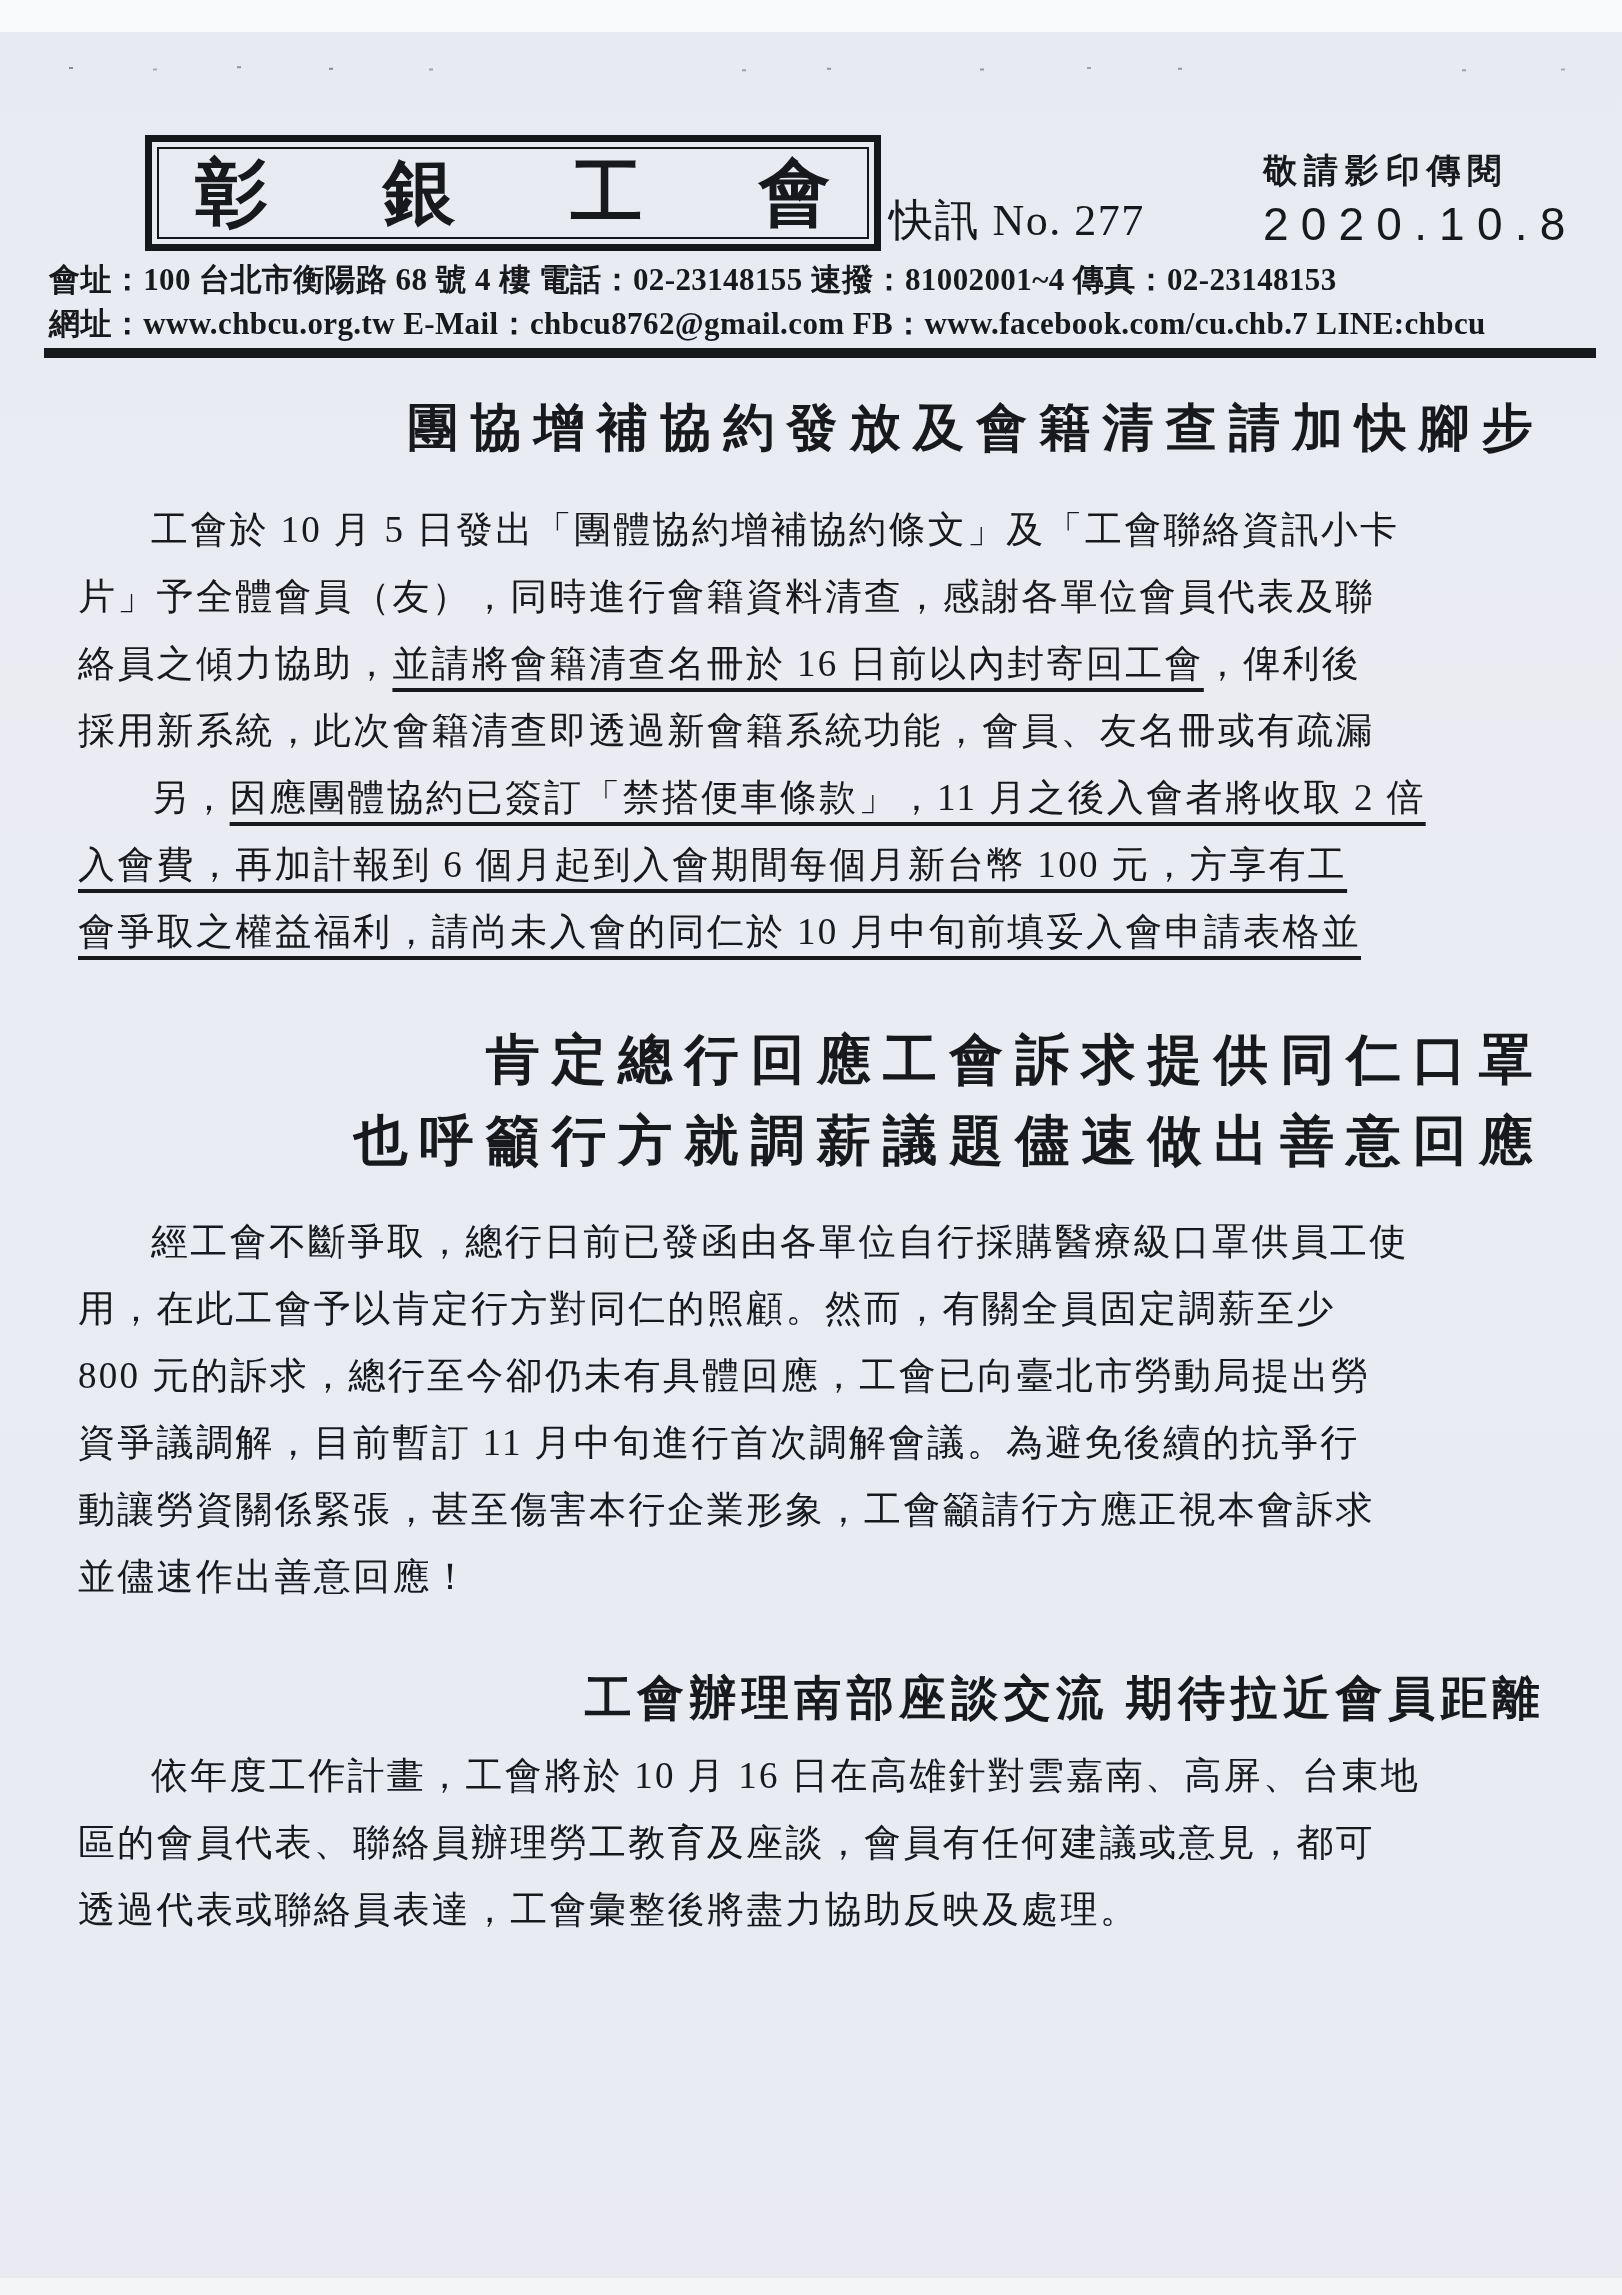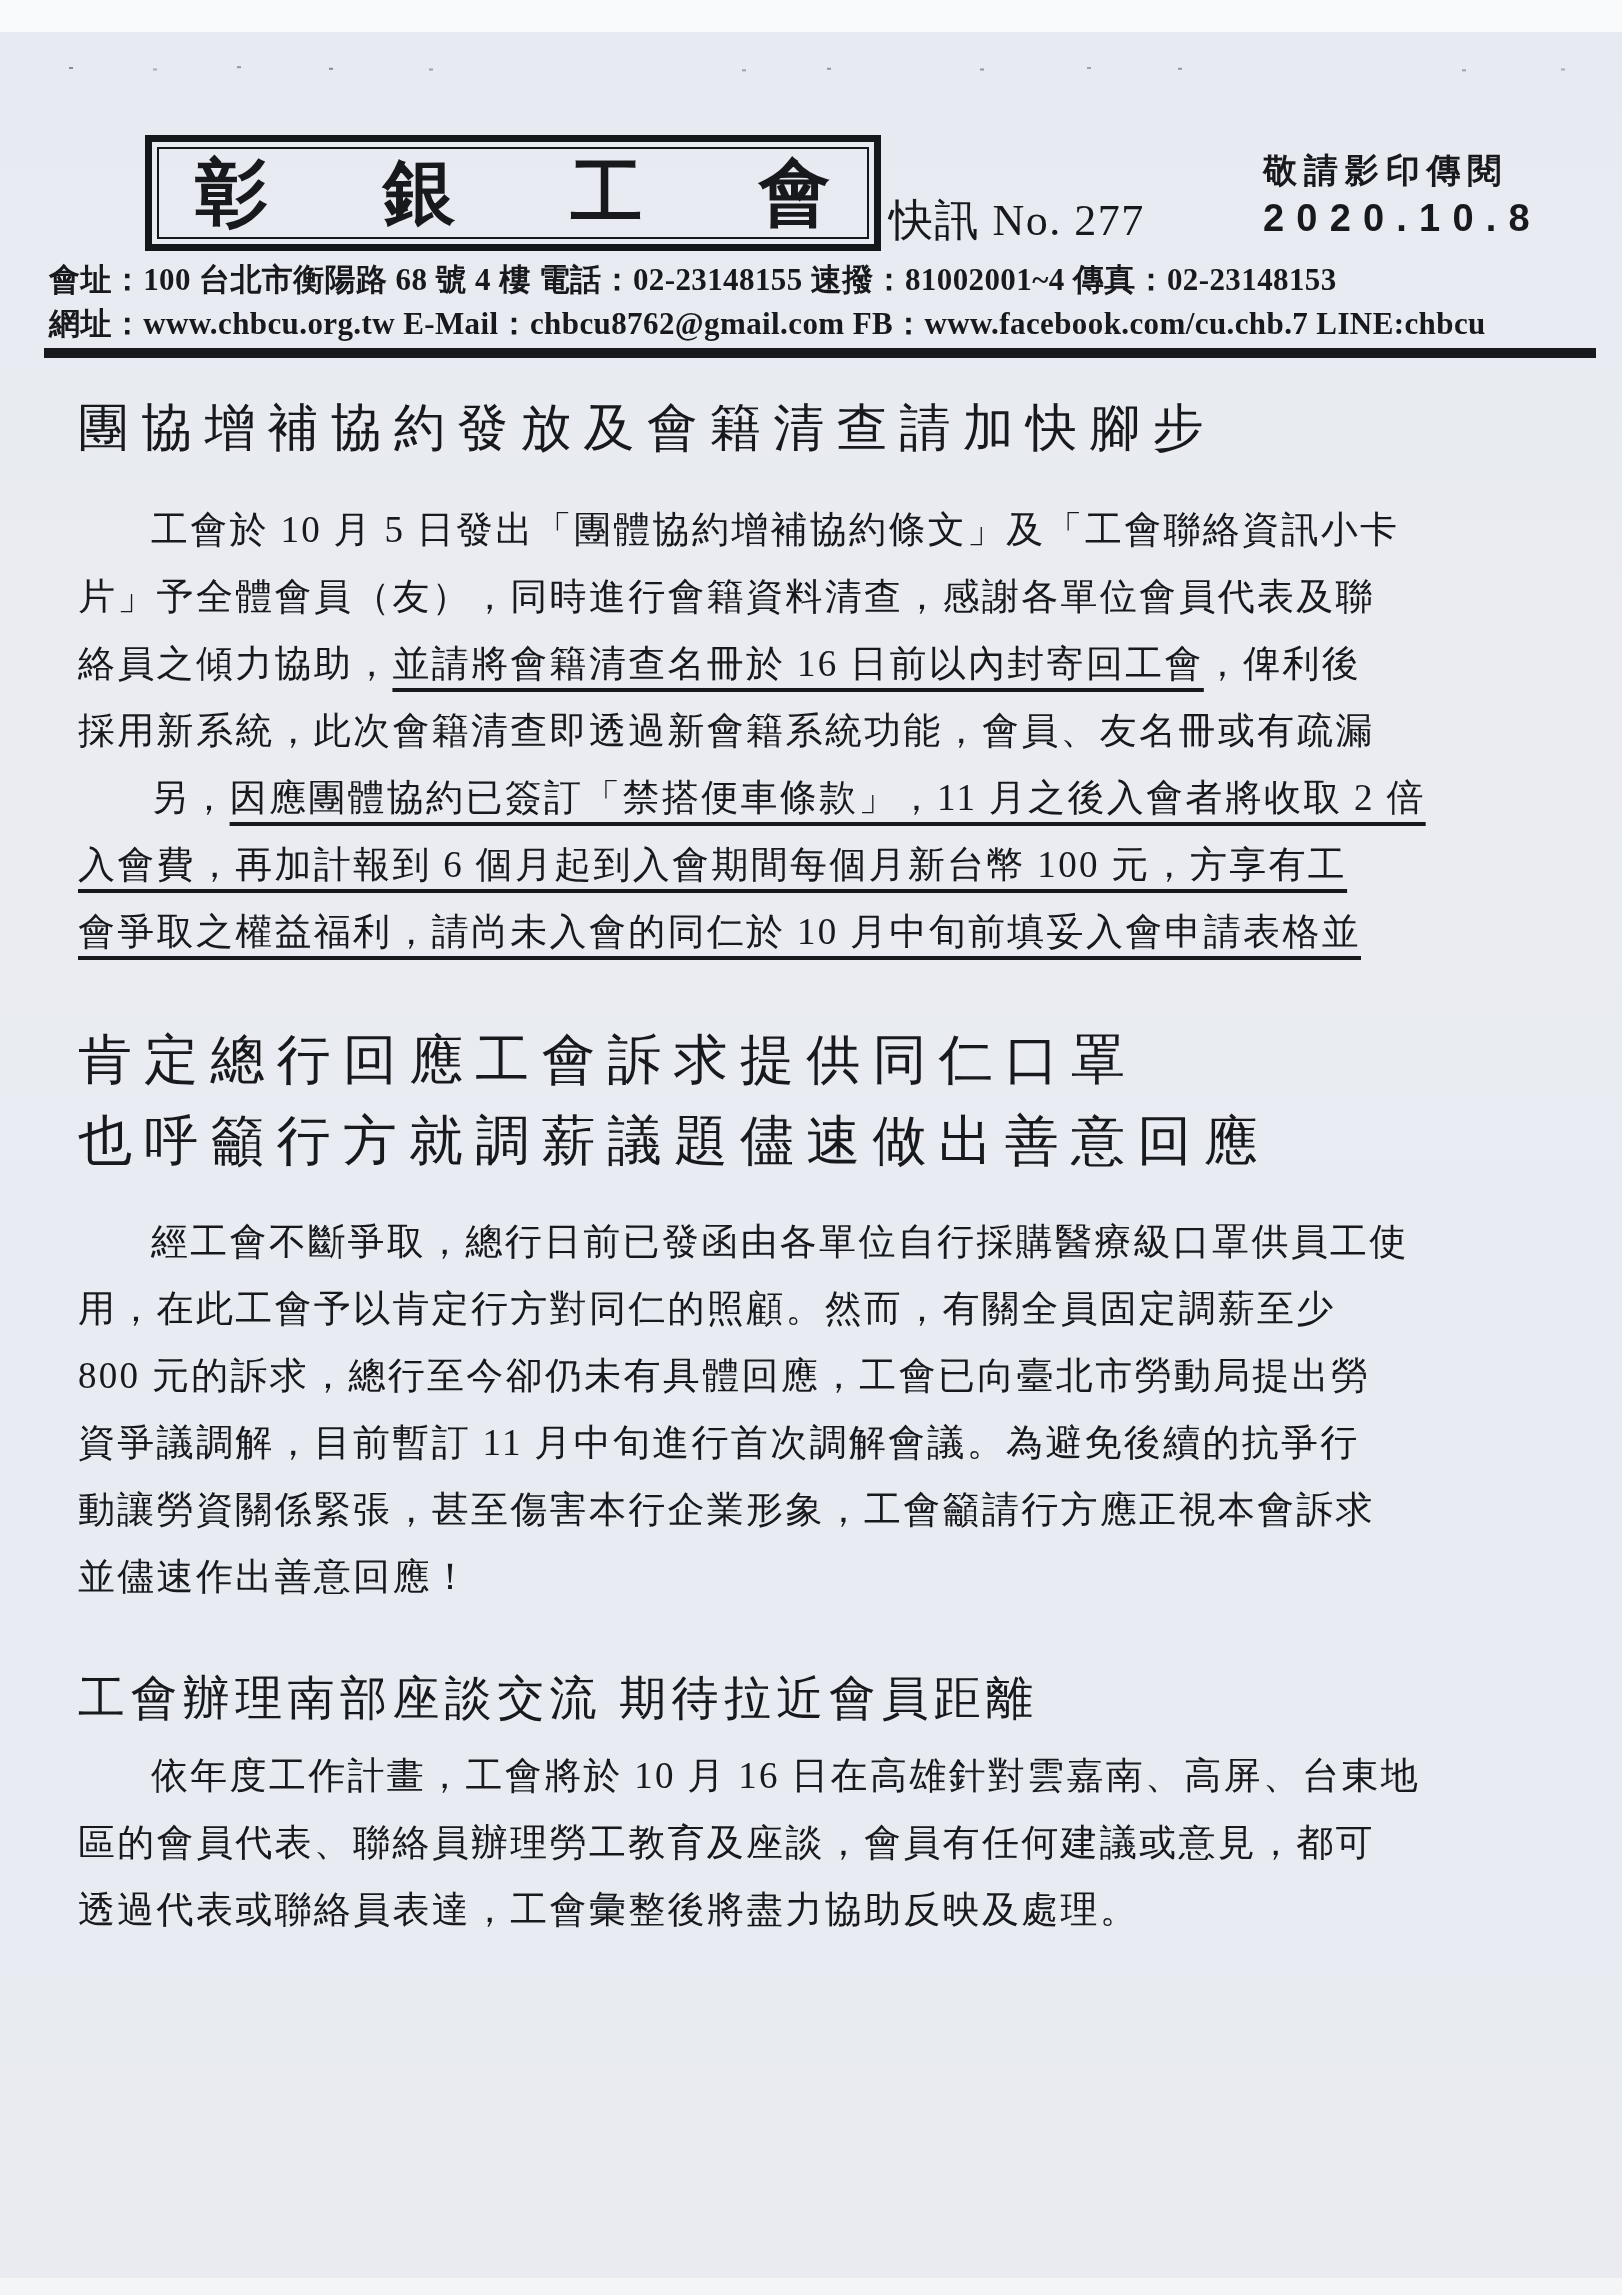--- a/index.html
+++ b/index.html
@@ -18,29 +18,29 @@
     1393px 2.3px 0 rgba(25,27,35,.35),1492px 1.5px 0 rgba(25,27,35,.3);}
   
   .union-box{position:absolute;left:145px;top:135px;width:736px;height:116px;
     border:7.7px solid #15181b;background:transparent;box-sizing:border-box;}
   .union-box-inner{position:absolute;inset:4.6px;border:2.3px solid #15181b;
     display:flex;align-items:center;justify-content:space-between;padding:0 37px;box-sizing:border-box;}
   .union-char{font-size:72px;font-weight:700;line-height:1;}
   .bulletin-no{position:absolute;left:889px;top:190px;font-size:44px;line-height:61px;letter-spacing:1.5px;}
   .circulate{position:absolute;left:1263px;top:148px;font-size:34px;font-weight:700;letter-spacing:6.9px;
     font-family:"Liberation Sans",sans-serif;}
-  .issue-date{position:absolute;left:1263px;top:197px;font-size:38px;font-weight:700;letter-spacing:12.2px;
+  .issue-date{position:absolute;left:1263px;top:197px;font-size:46px;font-weight:400;letter-spacing:12.2px;
     font-family:"Liberation Sans",sans-serif;}
   .contact{position:absolute;left:49px;font-size:31px;font-weight:600;letter-spacing:0.4px;white-space:nowrap;}
   .contact.l1{top:259px;}
   .contact.l2{top:303px;text-align:right;}
   .masthead-rule{position:absolute;left:44px;top:348px;width:1552px;height:10px;background:#17191c;}
   
   .content{position:absolute;left:78px;top:386px;width:1467px;}
-  .article-title{ text-align:left;font-weight:400;white-space:nowrap;}
+  .article-title{ text-align:right;font-weight:700;white-space:nowrap;}
   .t1{margin-top:11.5px;font-size:51px;line-height:61px;letter-spacing:12.2px;}
   .t2{margin-top:55px;font-size:54px;line-height:81px;letter-spacing:12.2px;}
   .t3{margin-top:58px;font-size:47px;line-height:61px;letter-spacing:5.4px;}
   .para{margin:0;}
   .p1{margin-top:37px;}
   .p3{margin-top:26px;}
   .p4{margin-top:13.8px;}
   .line{font-size:37px;line-height:67px;letter-spacing:2.3px;white-space:nowrap;}
   .line.indent{padding-left:73px;}
   .u{text-decoration:underline;text-decoration-thickness:3.8px;text-underline-offset:11.5px;

